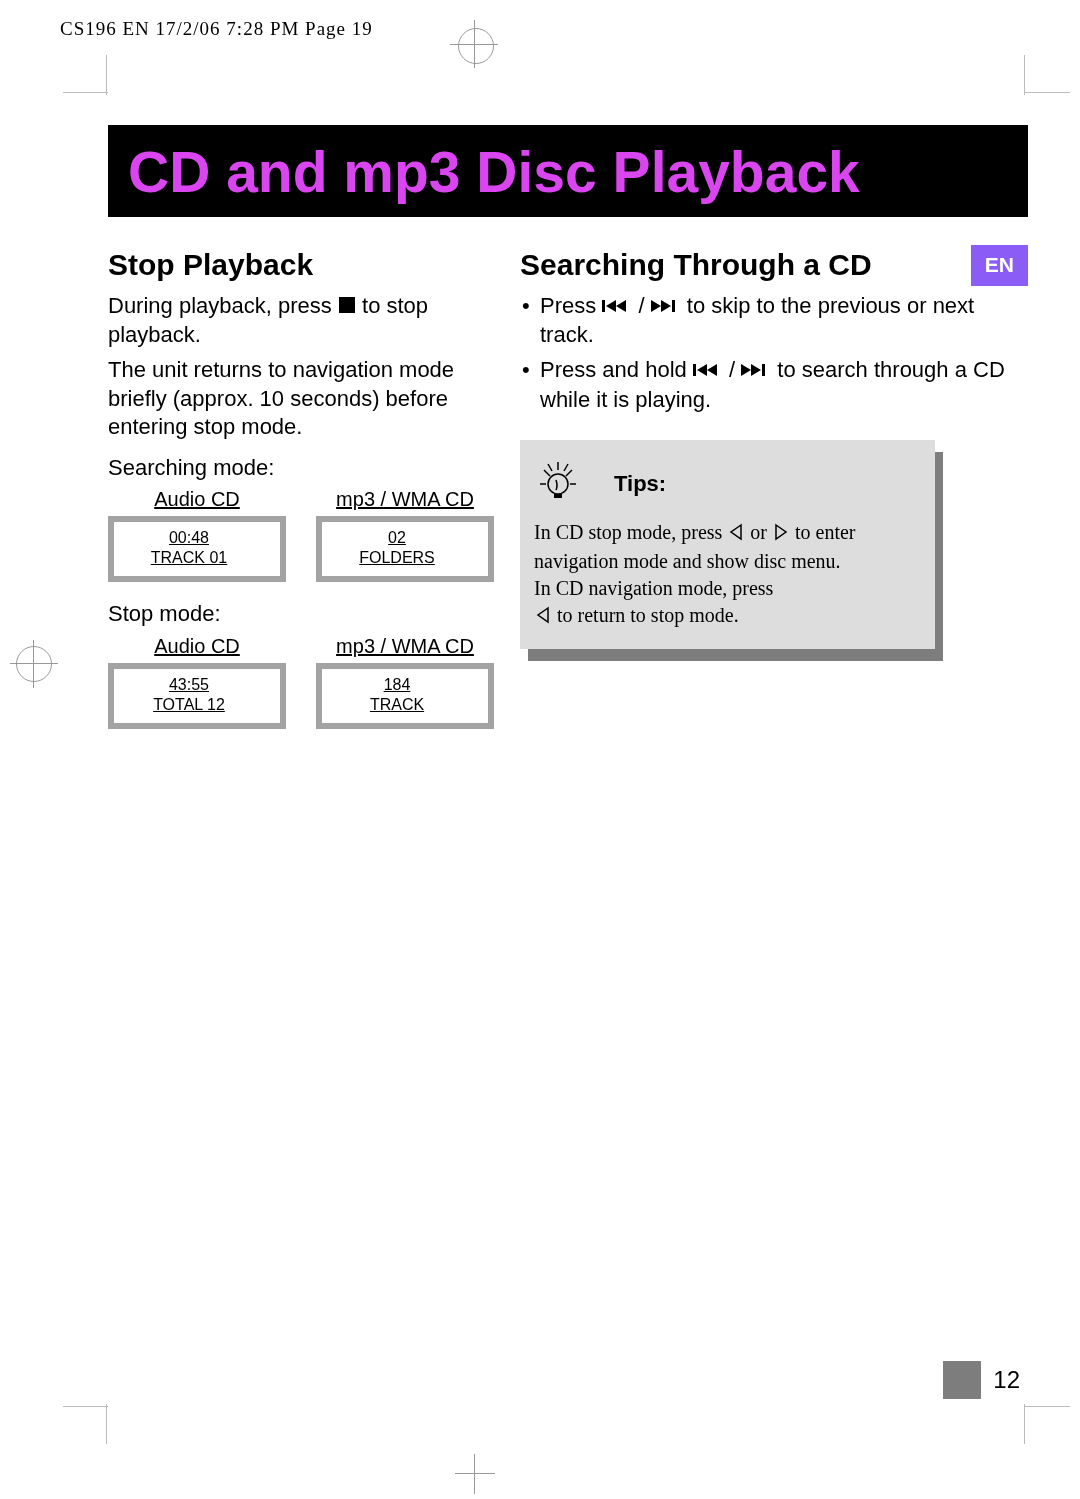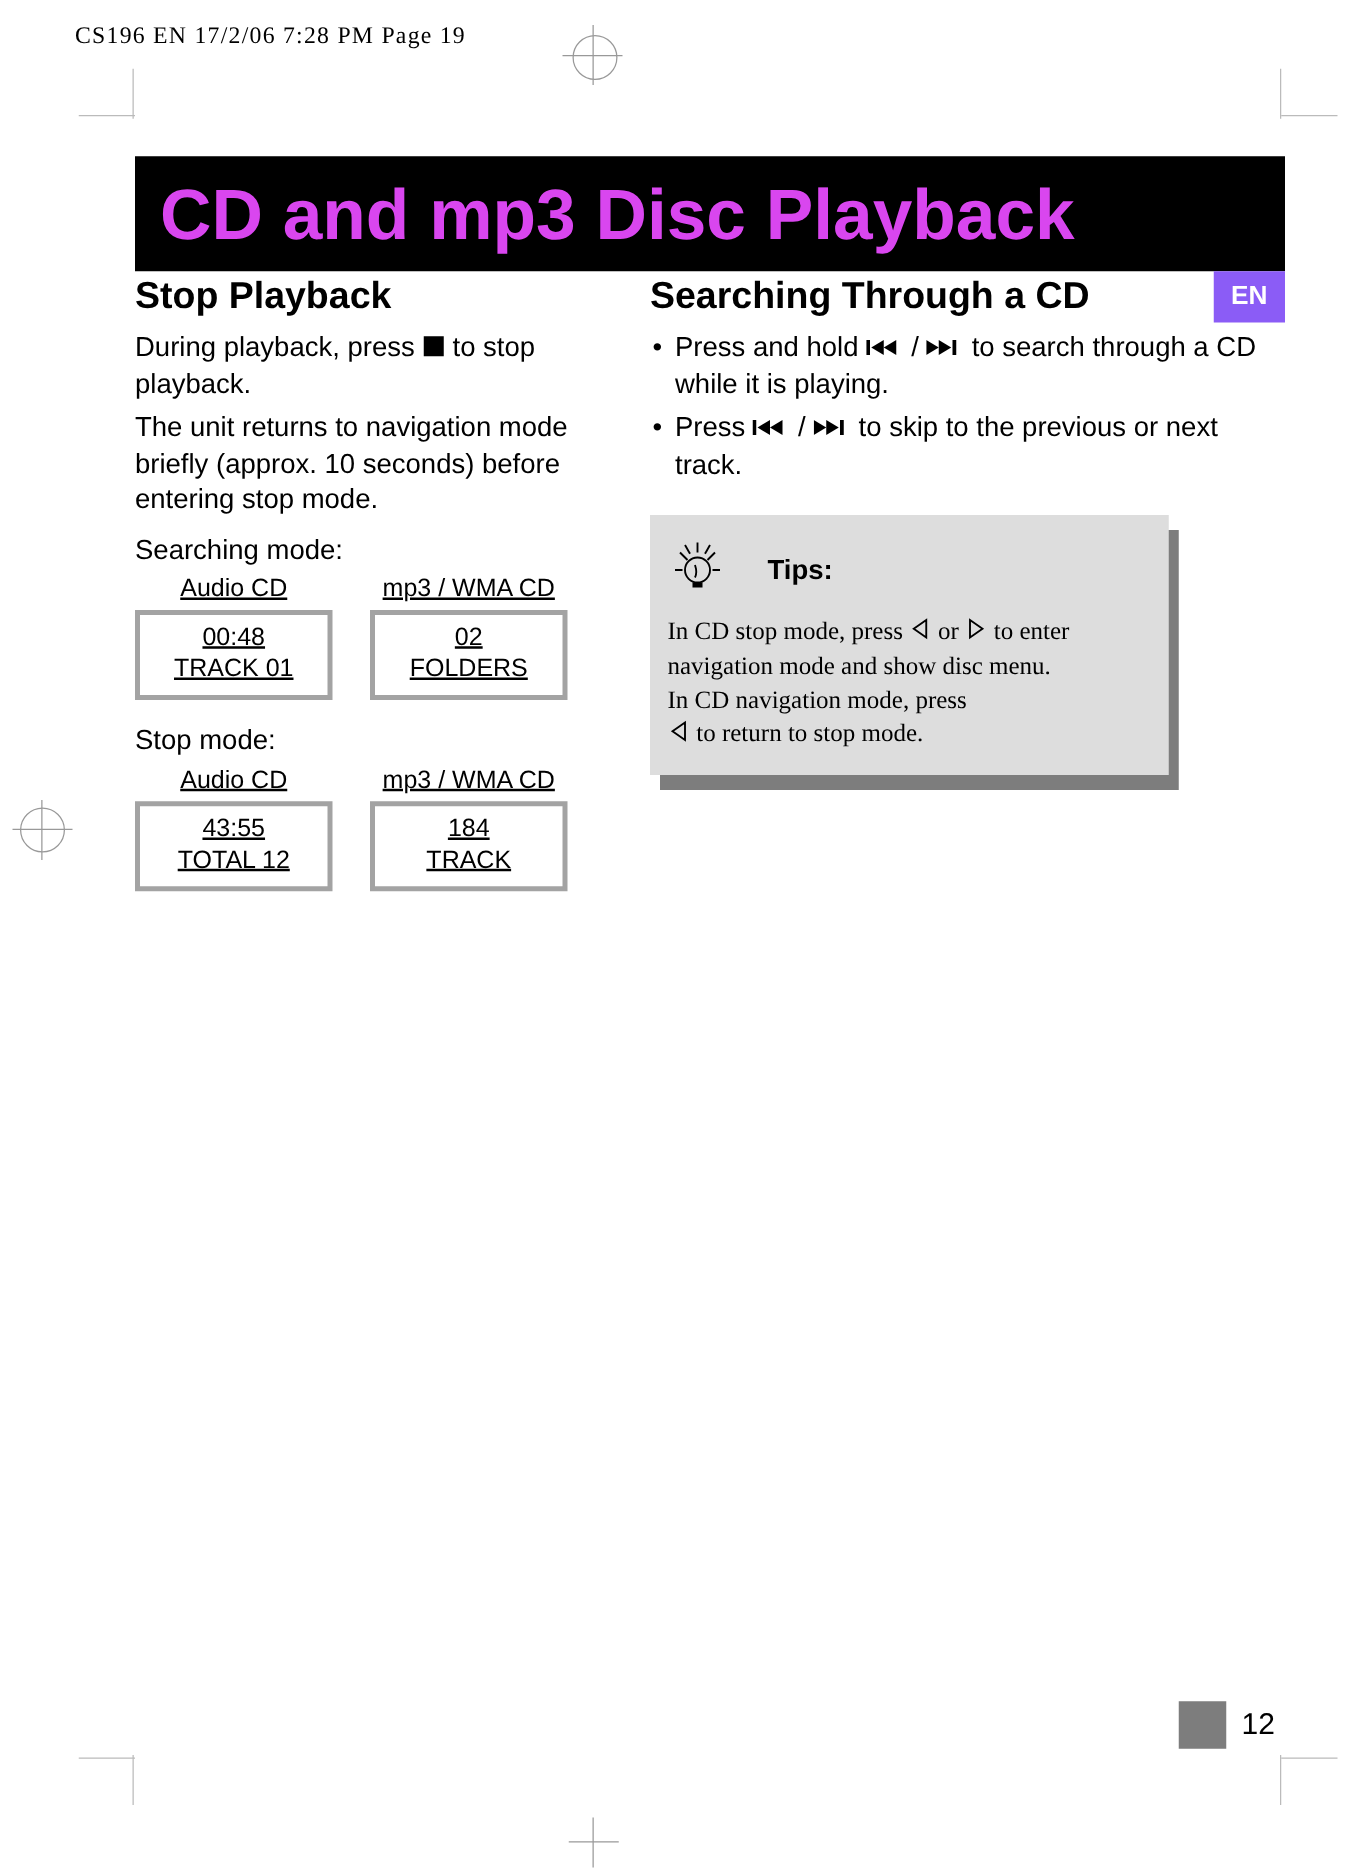--- a/index.html
+++ b/index.html
@@ -117,20 +117,21 @@
     color: #d946ef;
     font-weight: bold;
     font-size: 57px;
     padding: 14px 20px 12px 20px;
     letter-spacing: 0px;
     font-family: Arial, Helvetica, sans-serif;
   }
   .content {
     display: flex;
     gap: 32px;
+    margin-top: 28px;
     justify-content: center;
   }
   .col {
     flex: 1;
     font-size: 22px;
     line-height: 1.3;
   }
   .col-left { max-width: 380px; }
   .col-right { position: relative; }
   h2 {
@@ -156,25 +157,25 @@
     margin: 4px 0 18px 0;
     text-decoration: underline;
   }
   .display-block { }
   .display-caption {
     text-align: center;
     font-size: 20px;
     margin-bottom: 4px;
   }
   .display-box {
-    border: 4px solid #a3a3a3;
+    border: 6px solid #a3a3a3;
     width: 150px;
-    padding: 6px 0 8px 0;
+    padding: 6px 16px 8px 0;
     text-align: center;
-    font-size: 20px;
+    font-size: 16px;
     line-height: 1.25;
   }
   .display-box .line1 { }
   .display-box .line2 { }
 
   .bullets {
     list-style: none;
     padding: 0;
     margin: 0;
   }
@@ -340,56 +341,56 @@
           </div>
         </div>
       </div>
     </div>
 
     <div class="col col-right">
       <div class="lang-tag">EN</div>
       <h2>Searching Through a CD</h2>
       <ul class="bullets">
         <li>
+          <span>Press</span>
+          <span class="inline-icon">
+            <svg width="30" height="16">
+                <rect x="0" y="2" width="3" height="12" fill="#000"></rect>
+                <polygon points="14,2 4,8 14,14" fill="#000"></polygon>
+                <polygon points="24,2 14,8 24,14" fill="#000"></polygon>
+              </svg>
+          </span>
+          /
+          <span class="inline-icon">
+            <svg width="30" height="16">
+                <polygon points="0,2 10,8 0,14" fill="#000"></polygon>
+                <polygon points="10,2 20,8 10,14" fill="#000"></polygon>
+                <rect x="21" y="2" width="3" height="12" fill="#000"></rect>
+              </svg>
+          </span>
+          <span>to skip to the previous or next track.</span>
+        </li>
+        <li>
           <span>Press and hold</span>
           <span class="inline-icon">
             <svg width="30" height="16">
                 <rect x="0" y="2" width="3" height="12" fill="#000"></rect>
                 <polygon points="14,2 4,8 14,14" fill="#000"></polygon>
                 <polygon points="24,2 14,8 24,14" fill="#000"></polygon>
               </svg>
           </span>
           /
           <span class="inline-icon">
             <svg width="30" height="16">
                 <polygon points="0,2 10,8 0,14" fill="#000"></polygon>
                 <polygon points="10,2 20,8 10,14" fill="#000"></polygon>
                 <rect x="21" y="2" width="3" height="12" fill="#000"></rect>
               </svg>
           </span>
           <span>to search through a CD while it is playing.</span>
-        </li>
-        <li>
-          <span>Press</span>
-          <span class="inline-icon">
-            <svg width="30" height="16">
-                <rect x="0" y="2" width="3" height="12" fill="#000"></rect>
-                <polygon points="14,2 4,8 14,14" fill="#000"></polygon>
-                <polygon points="24,2 14,8 24,14" fill="#000"></polygon>
-              </svg>
-          </span>
-          /
-          <span class="inline-icon">
-            <svg width="30" height="16">
-                <polygon points="0,2 10,8 0,14" fill="#000"></polygon>
-                <polygon points="10,2 20,8 10,14" fill="#000"></polygon>
-                <rect x="21" y="2" width="3" height="12" fill="#000"></rect>
-              </svg>
-          </span>
-          <span>to skip to the previous or next track.</span>
         </li>
       </ul>
 
       <div class="tips-box">
         <div class="tips-shadow"></div>
         <div class="tips-inner">
           <div class="tips-header">
             <span class="inline-icon">
               <svg width="48" height="48" viewBox="0 0 48 48">
                 <g stroke="#000" stroke-width="1.5" fill="none">

